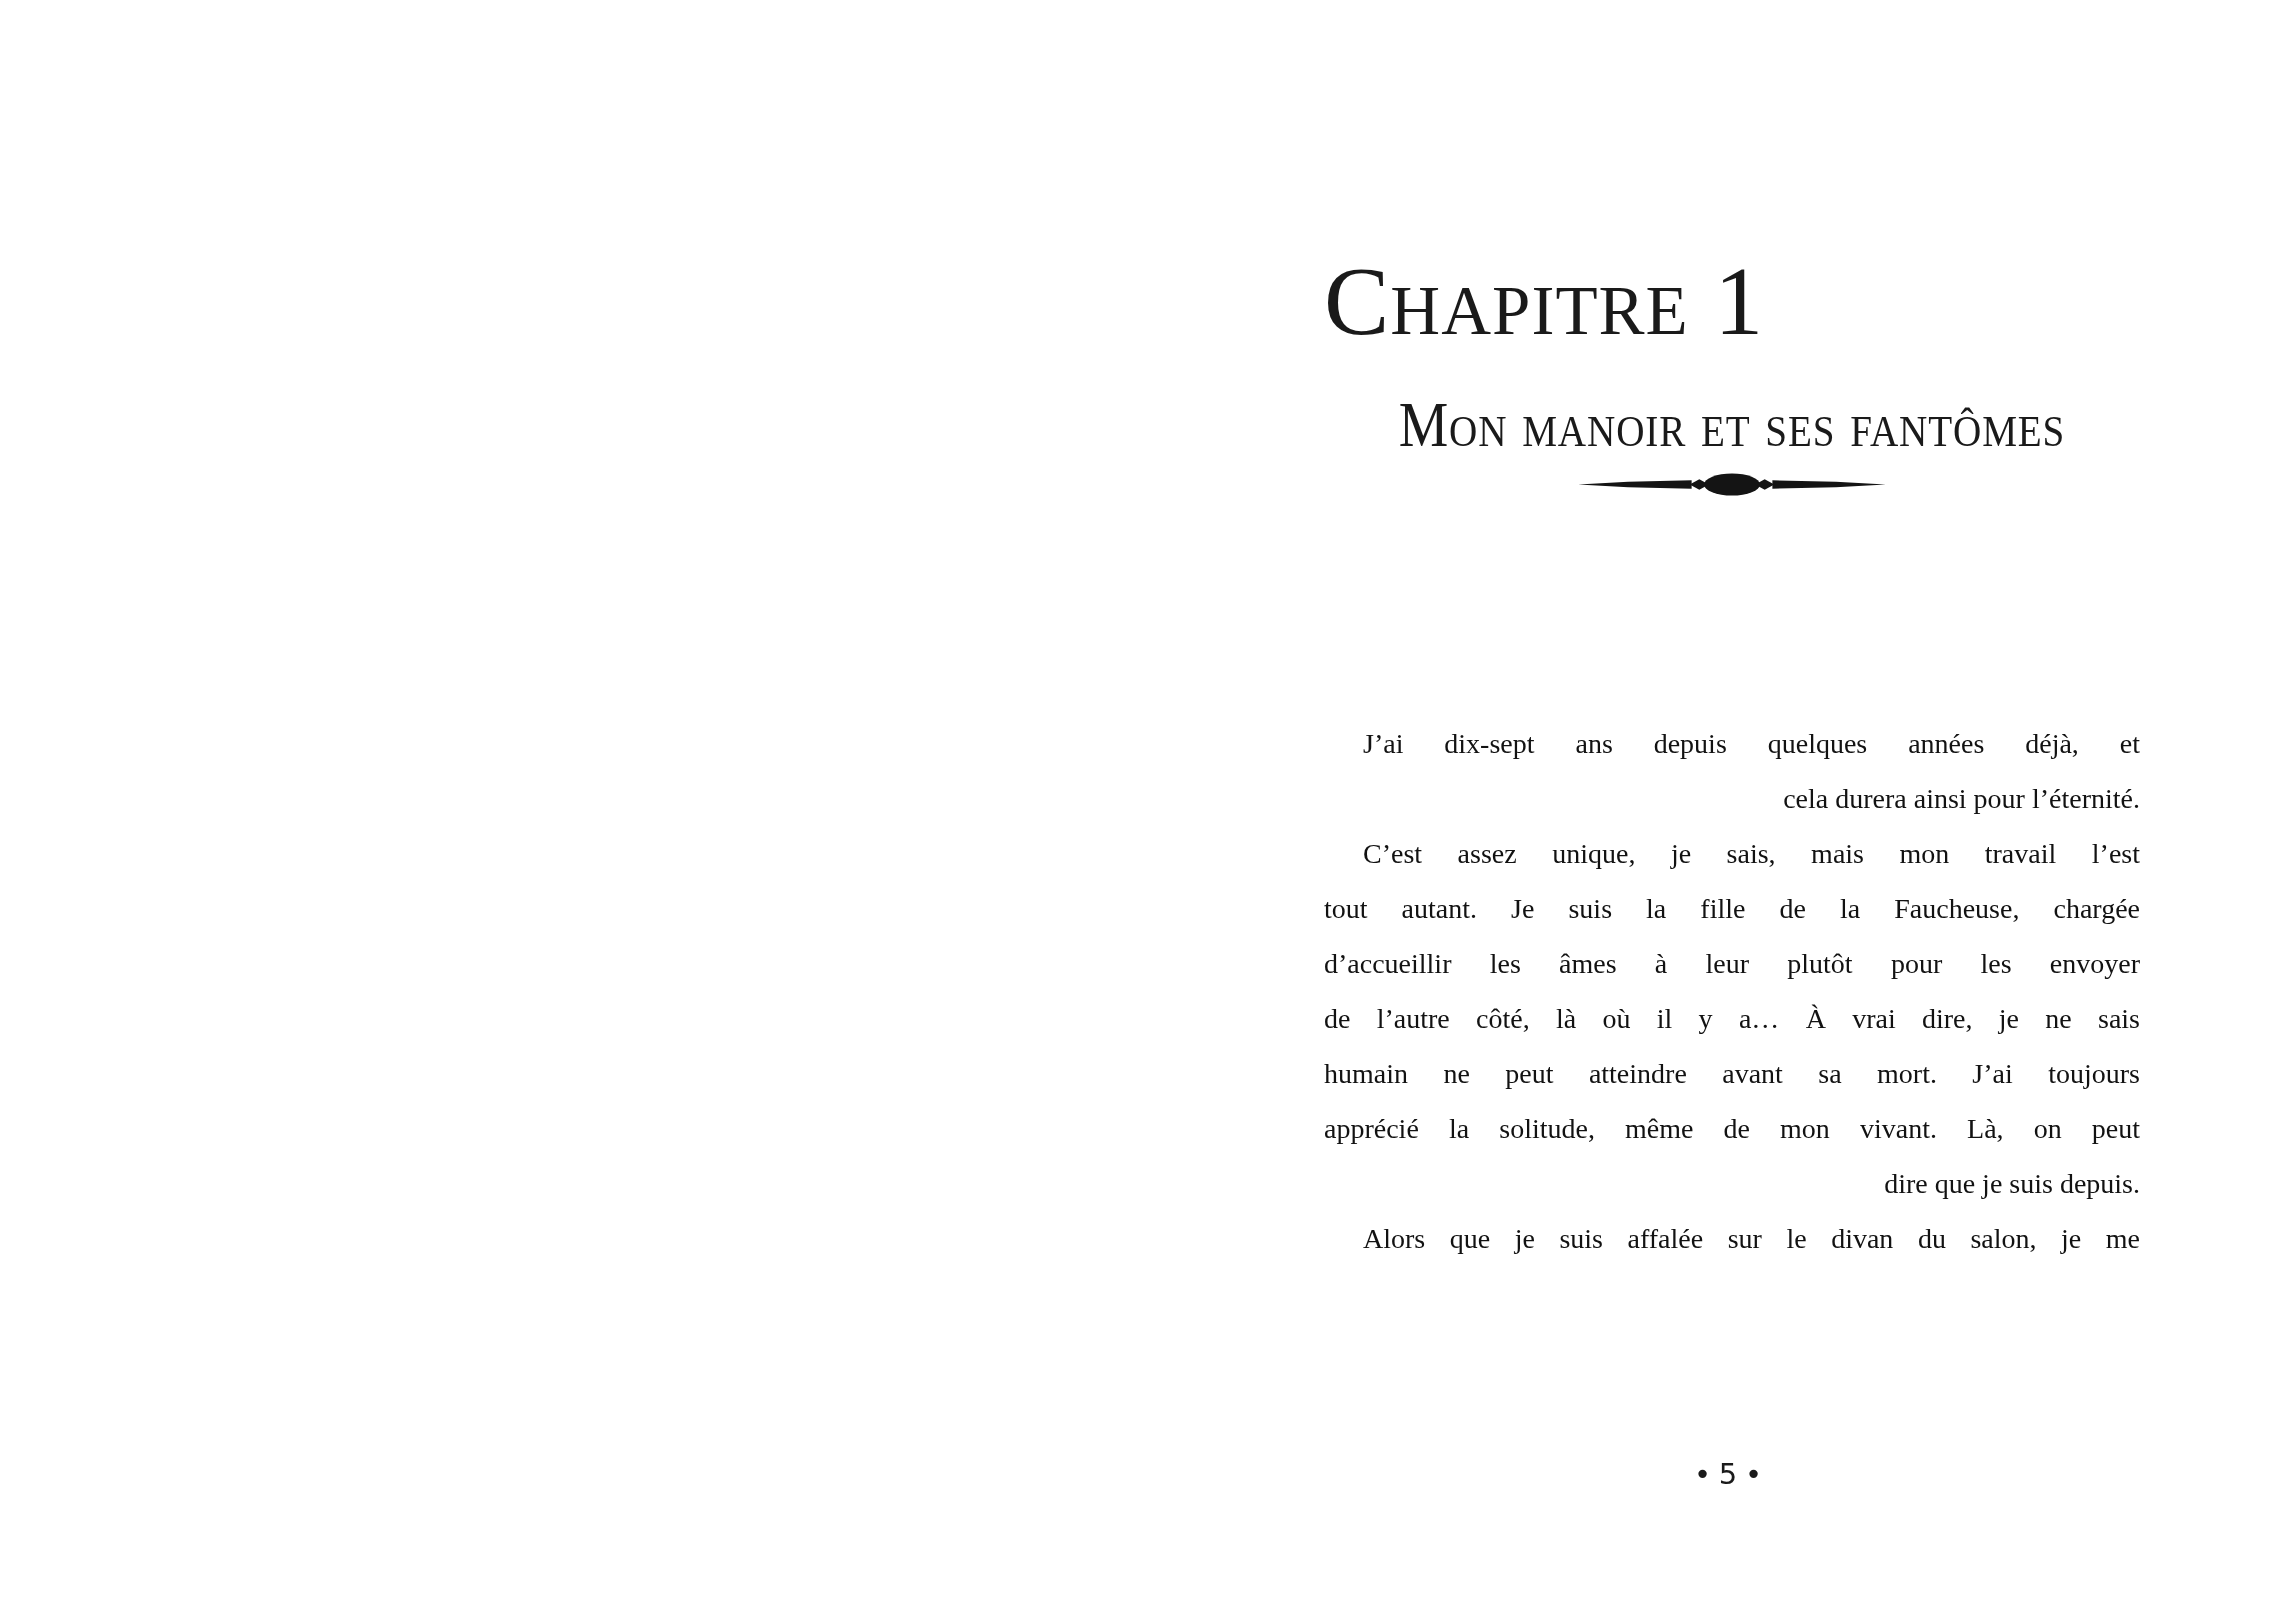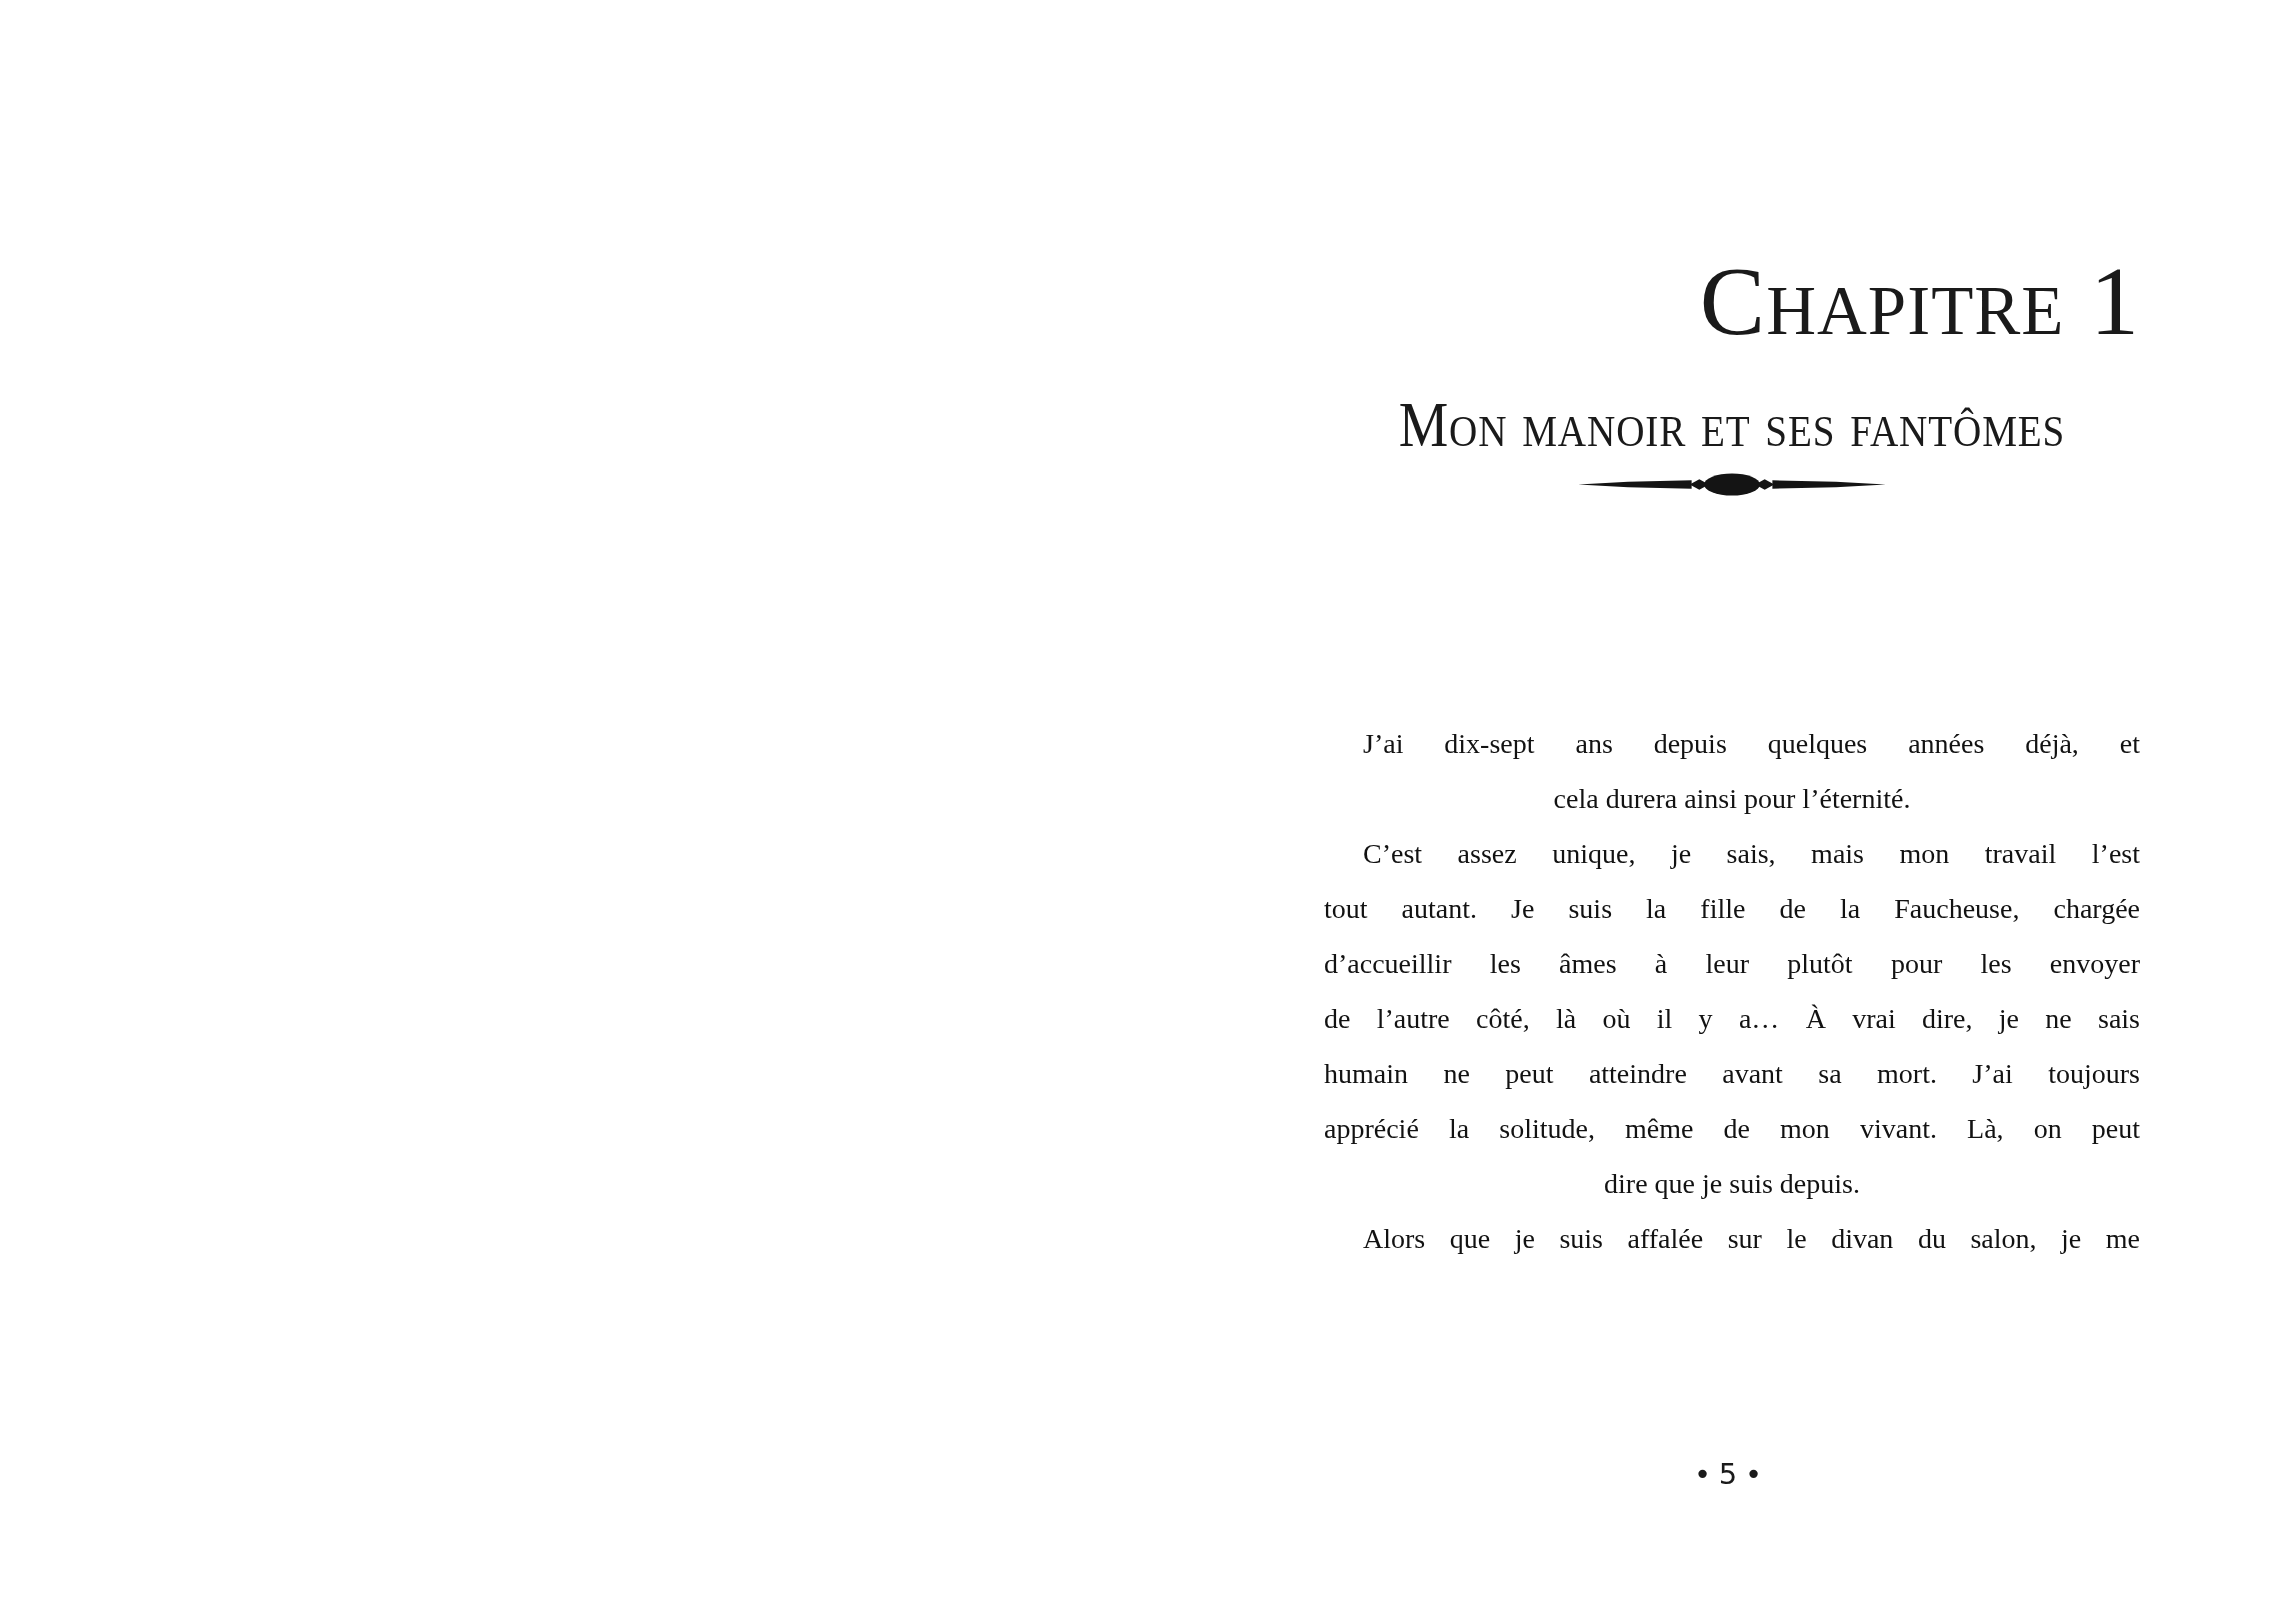--- a/index.html
+++ b/index.html
@@ -23,21 +23,21 @@
   .col { position: absolute; left: 179px; width: 816px; }
 
   .chapter-number {
     top: 248px;
     margin: 0;
     font-size: 98px;
     line-height: 107px;
     font-weight: normal;
     font-variant: small-caps;
     letter-spacing: 1px;
-    text-align: right;
+    text-align: left;
     color: #1a1a1a;
     white-space: nowrap;
   }
 
   .chapter-title {
     top: 388px;
     margin: 0;
     font-size: 64px;
     line-height: 74px;
     font-weight: normal;
@@ -55,21 +55,21 @@
 
   .body-text {
     top: 716px;
     font-size: 28px;
     color: #121212;
   }
   .line {
     height: 55px;
     line-height: 55px;
     white-space: normal;
-    text-align: center;
+    text-align: right;
   }
   .line.just {
     text-align: justify;
     text-align-last: justify;
     text-justify: inter-word;
   }
   .line.indent { text-indent: 39px; }
 
   .folio {
     top: 1457px;

